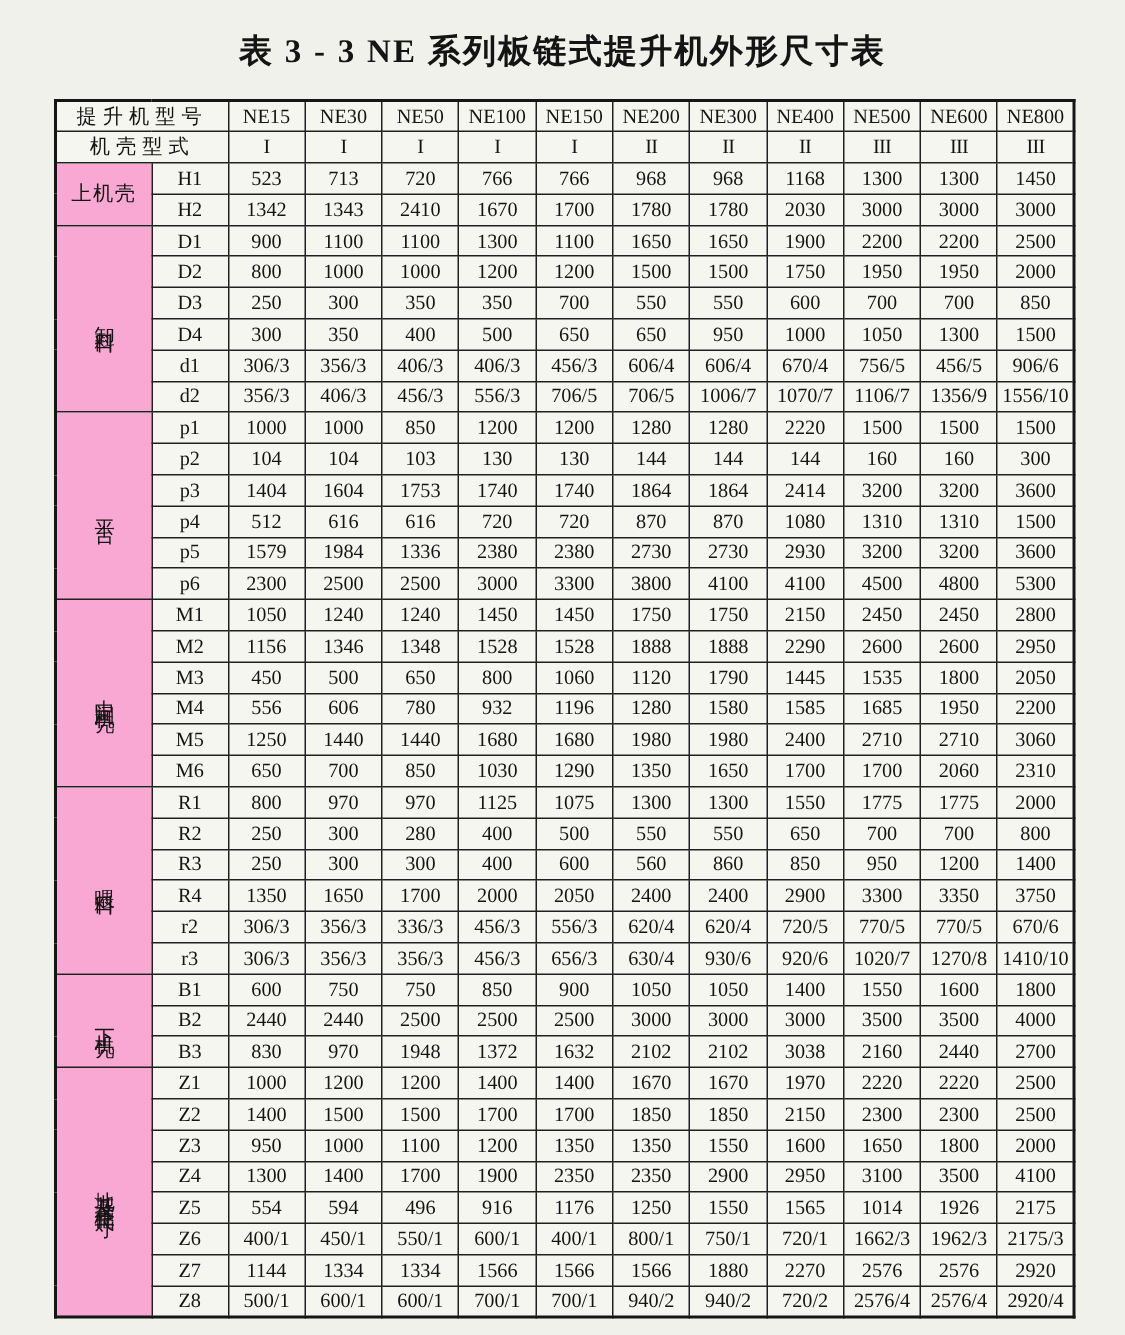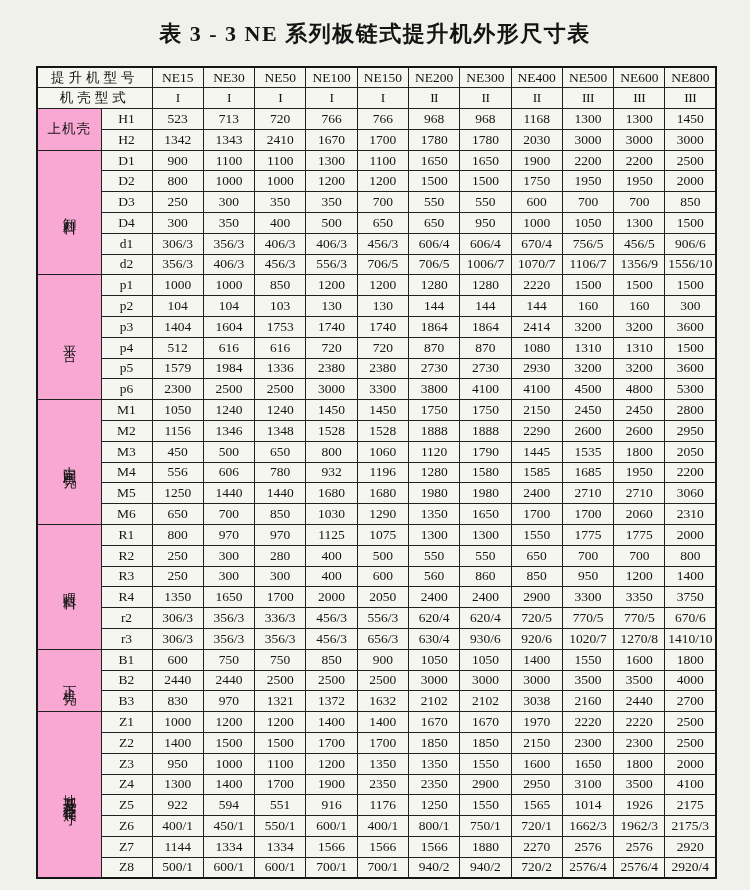--- a/index.html
+++ b/index.html
@@ -502,21 +502,21 @@
           <td class="val">3000</td>
           <td class="val">3000</td>
           <td class="val">3500</td>
           <td class="val">3500</td>
           <td class="val">4000</td>
         </tr>
         <tr>
           <td class="param">B3</td>
           <td class="val">830</td>
           <td class="val">970</td>
-          <td class="val">1321</td>
+          <td class="val">1948</td>
           <td class="val">1372</td>
           <td class="val">1632</td>
           <td class="val">2102</td>
           <td class="val">2102</td>
           <td class="val">3038</td>
           <td class="val">2160</td>
           <td class="val">2440</td>
           <td class="val">2700</td>
         </tr>
         <tr class="group-start">
@@ -571,23 +571,23 @@
           <td class="val">2350</td>
           <td class="val">2350</td>
           <td class="val">2900</td>
           <td class="val">2950</td>
           <td class="val">3100</td>
           <td class="val">3500</td>
           <td class="val">4100</td>
         </tr>
         <tr>
           <td class="param">Z5</td>
-          <td class="val">922</td>
+          <td class="val">554</td>
           <td class="val">594</td>
-          <td class="val">551</td>
+          <td class="val">496</td>
           <td class="val">916</td>
           <td class="val">1176</td>
           <td class="val">1250</td>
           <td class="val">1550</td>
           <td class="val">1565</td>
           <td class="val">1014</td>
           <td class="val">1926</td>
           <td class="val">2175</td>
         </tr>
         <tr>

